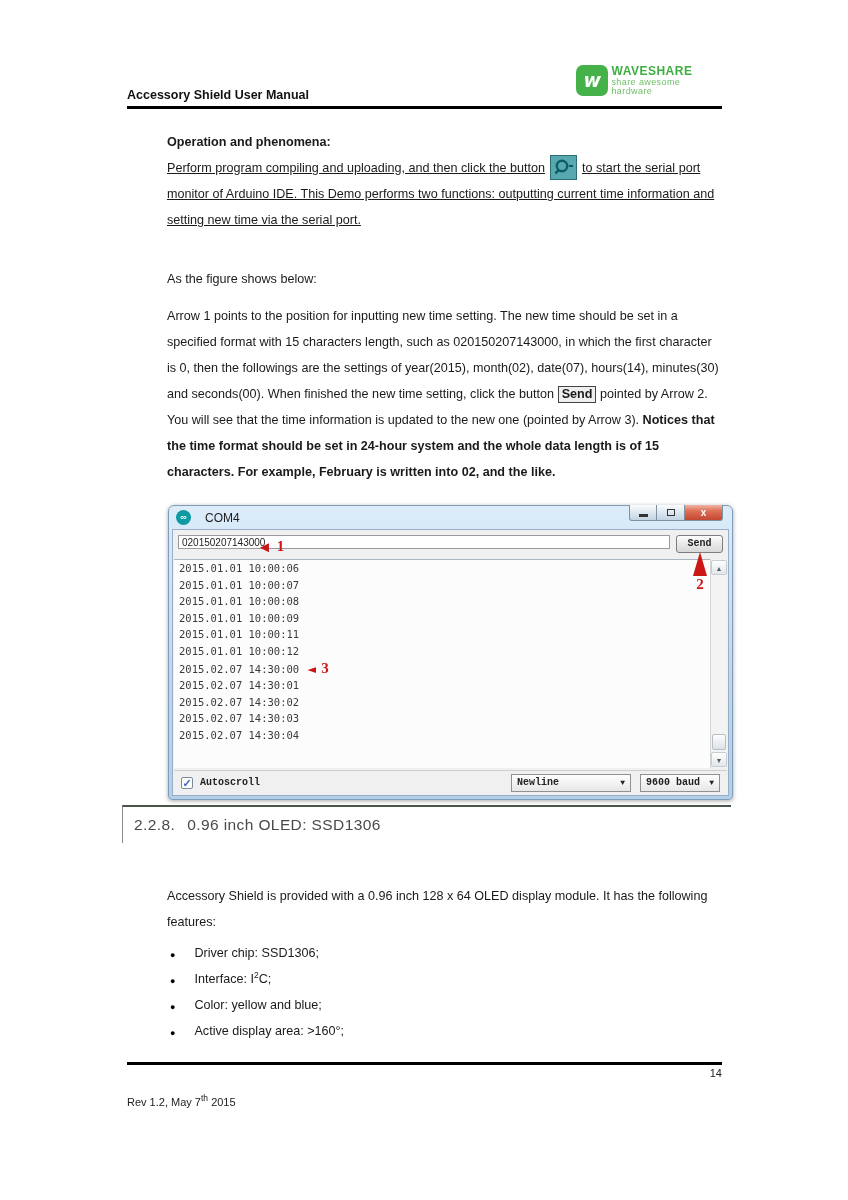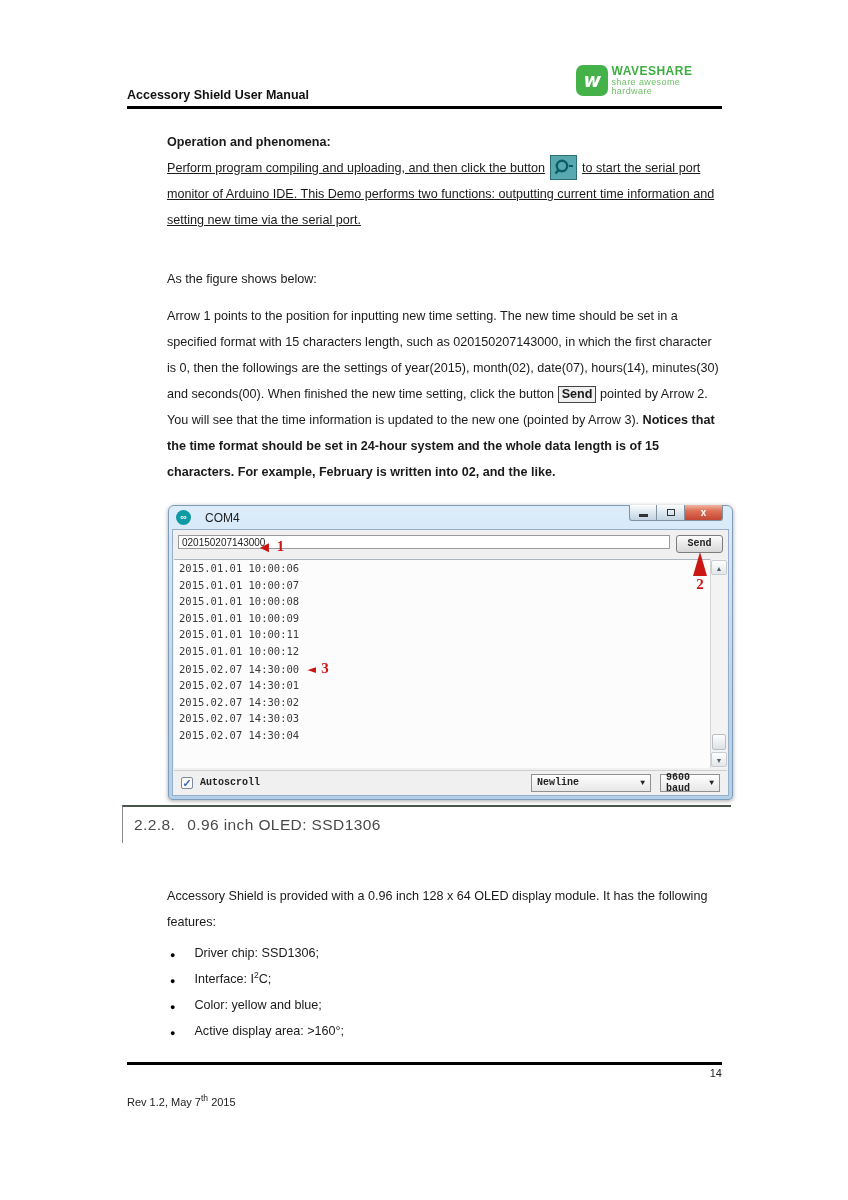--- a/index.html
+++ b/index.html
@@ -47,21 +47,21 @@
   .sb-arrow { position:absolute; left:0; width:16px; height:15px; text-align:center; font-size:7px; color:#4f6267; line-height:15px; background:linear-gradient(#fefefe,#e2e6ea); border:1px solid #c9cdd2; border-radius:2px; }
   .sb-up { top:1px; } .sb-down { bottom:1px; }
   .sb-thumb { position:absolute; left:1px; bottom:18px; width:14px; height:16px; background:linear-gradient(#fdfdfd,#dde1e6); border:1px solid #b9bec4; border-radius:2px; }
 
   .statusbar { position:absolute; left:1px; right:1px; bottom:1px; height:24px; background:#f0f0f0; border-top:1px solid #cfcfcf; display:flex; align-items:center; padding:0 7px; }
   .chk { width:12px; height:12px; background:#fff; border:1px solid #7d8a99; border-radius:2px; color:#3a6cc4; font-size:11px; line-height:11px; text-align:center; font-weight:bold; }
   .chk-label { margin-left:7px; font-family:"Liberation Mono", monospace; font-size:10px; font-weight:bold; color:#222; }
   .spacer { flex:1; }
   .dropdown { height:18px; background:linear-gradient(#fefefe,#e7e7e7); border:1px solid #919191; display:flex; align-items:center; justify-content:space-between; padding:0 5px; font-family:"Liberation Mono", monospace; font-size:10px; font-weight:bold; color:#222; }
   .dd-newline { width:120px; margin-right:9px; }
-  .dd-baud { width:60px; }
+  .dd-baud { width:80px; }
   .dd-caret { font-size:8px; color:#222; }
 
   .red-arrow { color:#cc1616; font-size:15px; line-height:1; vertical-align:-1px; }
   .red-num { color:#cc1616; font-family:"Liberation Serif", serif; font-size:15px; font-weight:bold; margin-left:5px; }
   .ann1 { position:absolute; left:88px; top:31px; z-index:4; white-space:nowrap; }
   .ann3-wrap { margin-left:8px; }
   .ann2 { position:absolute; right:22px; top:46px; z-index:4; text-align:center; width:20px; }
   .ann2-tri { width:0; height:0; border-left:7px solid transparent; border-right:7px solid transparent; border-bottom:24px solid #cc1616; margin:0 auto; }
   .ann2-num { color:#cc1616; font-family:"Liberation Serif", serif; font-size:15px; font-weight:bold; }
 

